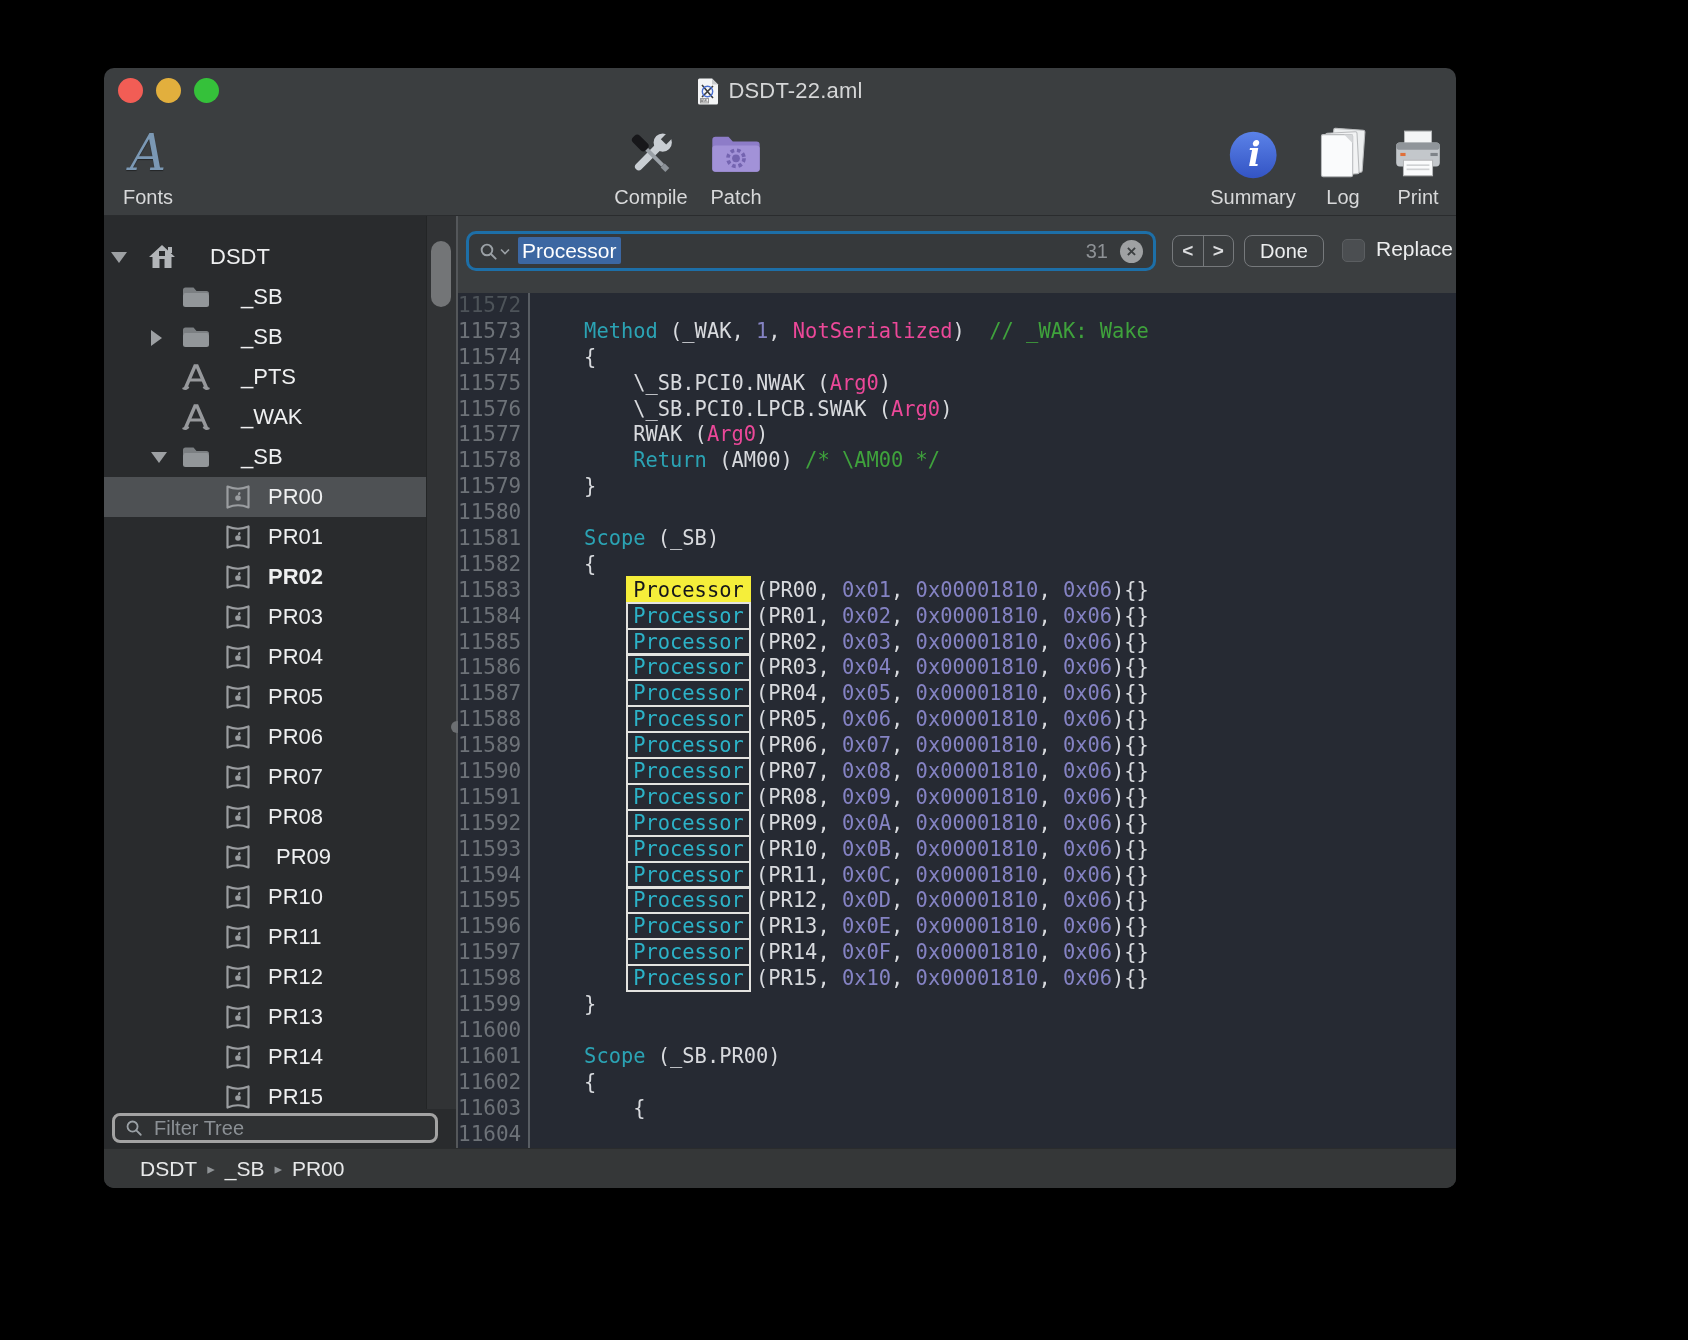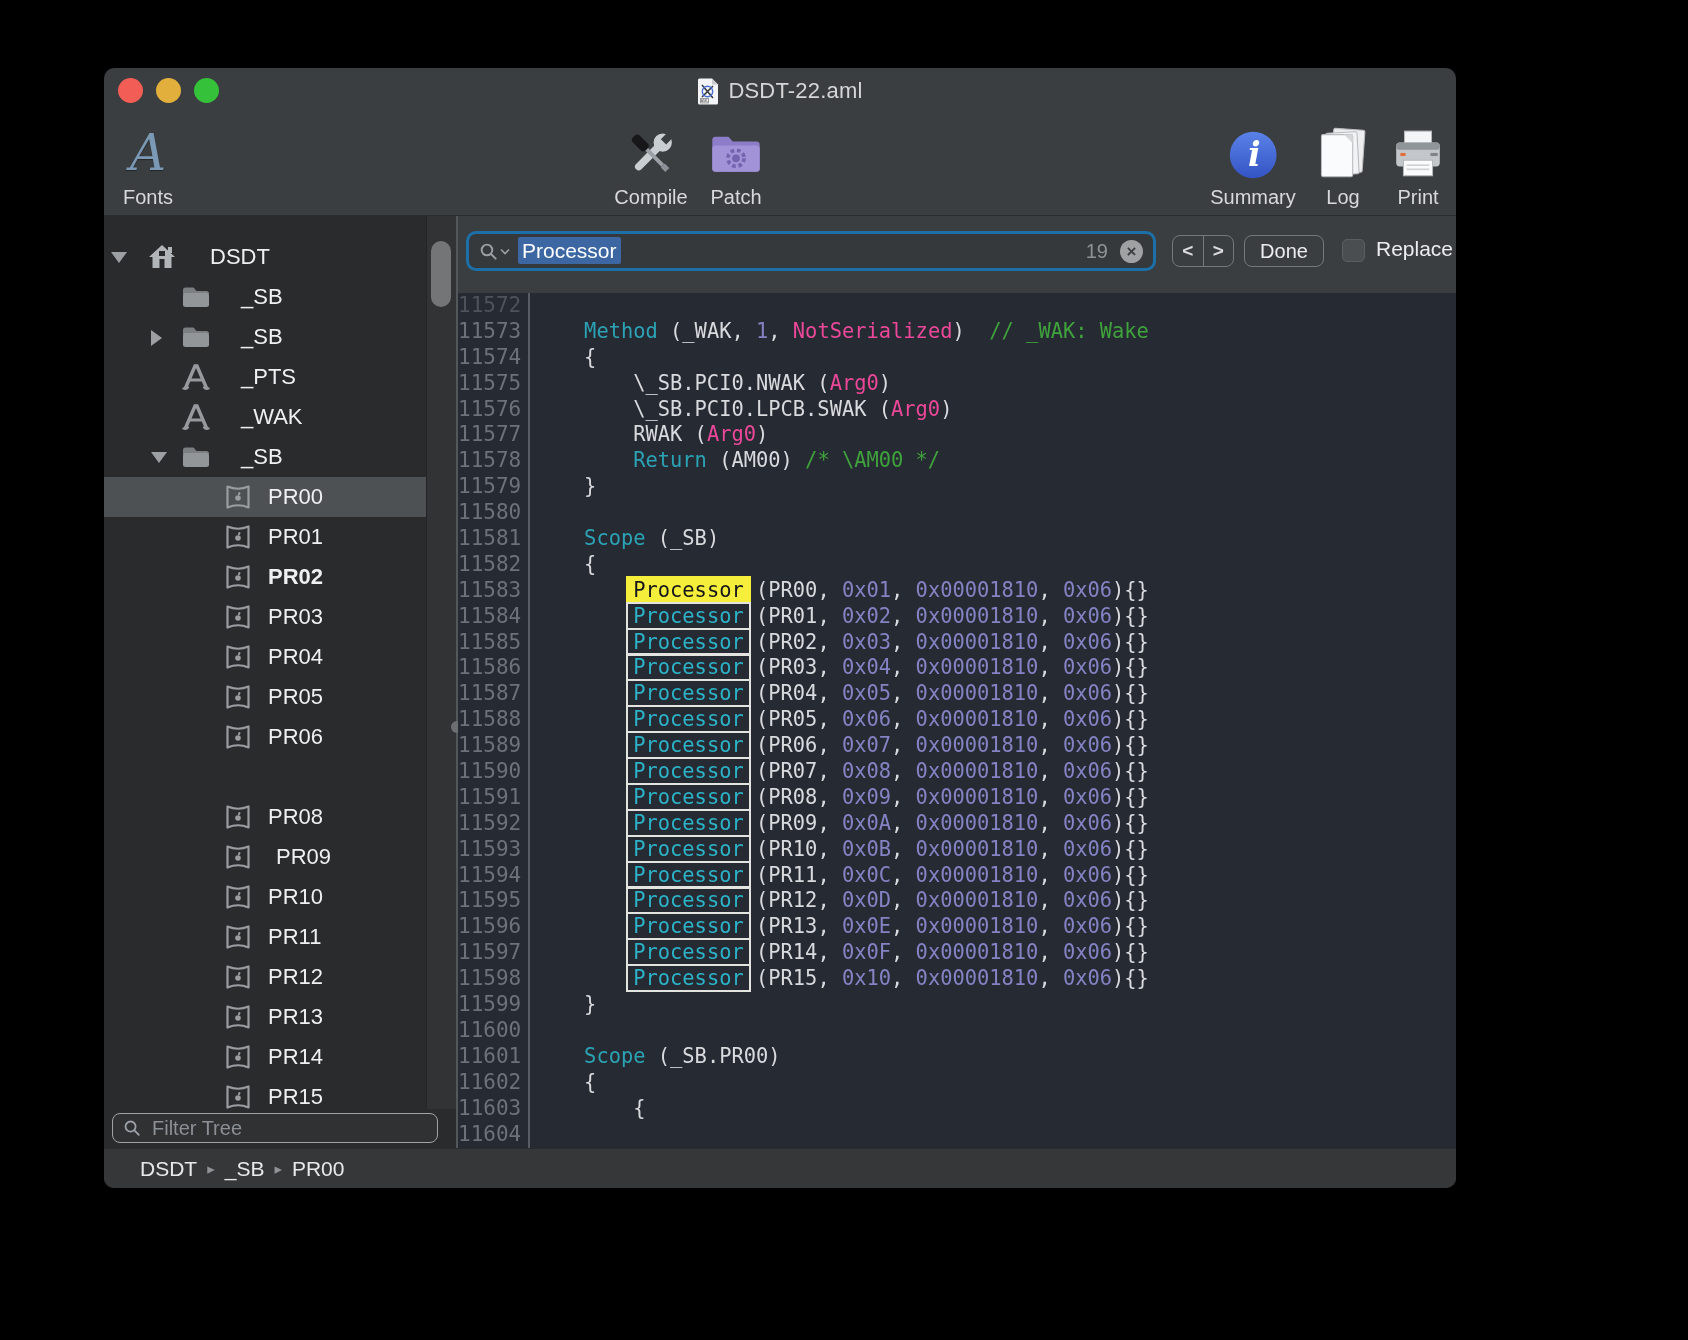--- a/index.html
+++ b/index.html
@@ -40,21 +40,21 @@
             border-top:11px solid #9da0a3;}
   .tri-closed{width:0;height:0;border-top:8px solid transparent;border-bottom:8px solid transparent;
               border-left:11px solid #9da0a3;margin-top:-2px;}
   .tree-ic{position:absolute;top:4px;width:32px;height:32px;}
   .tree-label{position:absolute;top:7px;font-size:22px;color:#eff0f1;font-weight:500;}
   .scrolltrack{position:absolute;left:322px;top:0;width:30px;height:893px;background:#313335;
                border-left:1px solid #232526;}
   .scrollthumb{position:absolute;left:4px;top:25px;width:20px;height:66px;border-radius:10px;background:#737577;}
   .filter-row{position:absolute;left:0;top:893px;width:352px;height:40px;background:#292b2d;}
   .filter-field{position:absolute;left:8px;top:4px;width:326px;height:30px;background:#2f3133;
-                border:1px solid #a3a3a3;border-radius:8px;display:flex;align-items:center;gap:9px;
+                border:3px solid #a3a3a3;border-radius:8px;display:flex;align-items:center;gap:9px;
                 padding:0 10px;box-sizing:border-box;}
   .filter-ph{font-size:20px;color:#8b9095;background:transparent;border:none;outline:none;width:100%;
              font-family:"Liberation Sans",sans-serif;}
   .filter-ph::placeholder{color:#8b9095;}
 
   
   .divider{position:absolute;left:352px;top:0;width:2px;height:933px;background:#54575a;}
   .div-dot{position:absolute;left:-5px;top:505px;width:12px;height:12px;border-radius:50%;background:#6c6f72;}
 
   
@@ -337,20 +337,26 @@
                 <use href="#ic-processor"></use>
               </svg>
               <span class="tree-label" style="left: 164px;">PR05</span>
             </div>
             <div class="tree-row" style="top: 501px;">
               <svg class="tree-ic" style="left: 118px;">
                 <use href="#ic-processor"></use>
               </svg>
               <span class="tree-label" style="left: 164px;">PR06</span>
             </div>
+            <div class="tree-row" style="top: 541px;">
+              <svg class="tree-ic" style="left: 118px;">
+                <use href="#ic-processor"></use>
+              </svg>
+              <span class="tree-label" style="left: 164px;">PR07</span>
+            </div>
             <div class="tree-row" style="top: 581px;">
               <svg class="tree-ic" style="left: 118px;">
                 <use href="#ic-processor"></use>
               </svg>
               <span class="tree-label" style="left: 164px;">PR08</span>
             </div>
             <div class="tree-row" style="top: 621px;">
               <svg class="tree-ic" style="left: 118px;">
                 <use href="#ic-processor"></use>
               </svg>
@@ -415,21 +421,21 @@
           <div class="search-field">
             <span class="sf-left">
               <svg width="19" height="19">
                   <use href="#ic-mag"></use>
                 </svg>
               <svg width="10" height="7">
                   <use href="#ic-chevron-down"></use>
                 </svg>
             </span>
             <span class="sf-query"><span class="sf-sel">Processor</span></span>
-            <span class="sf-count">19</span>
+            <span class="sf-count">31</span>
             <span class="sf-clear">×</span>
           </div>
           <div class="navgroup">
             <div class="navbtn">&lt;</div>
             <div class="navbtn">&gt;</div>
           </div>
           <div class="done-btn">Done</div>
           <div class="replace-box"></div>
           <div class="replace-label">Replace</div>
         </div>

